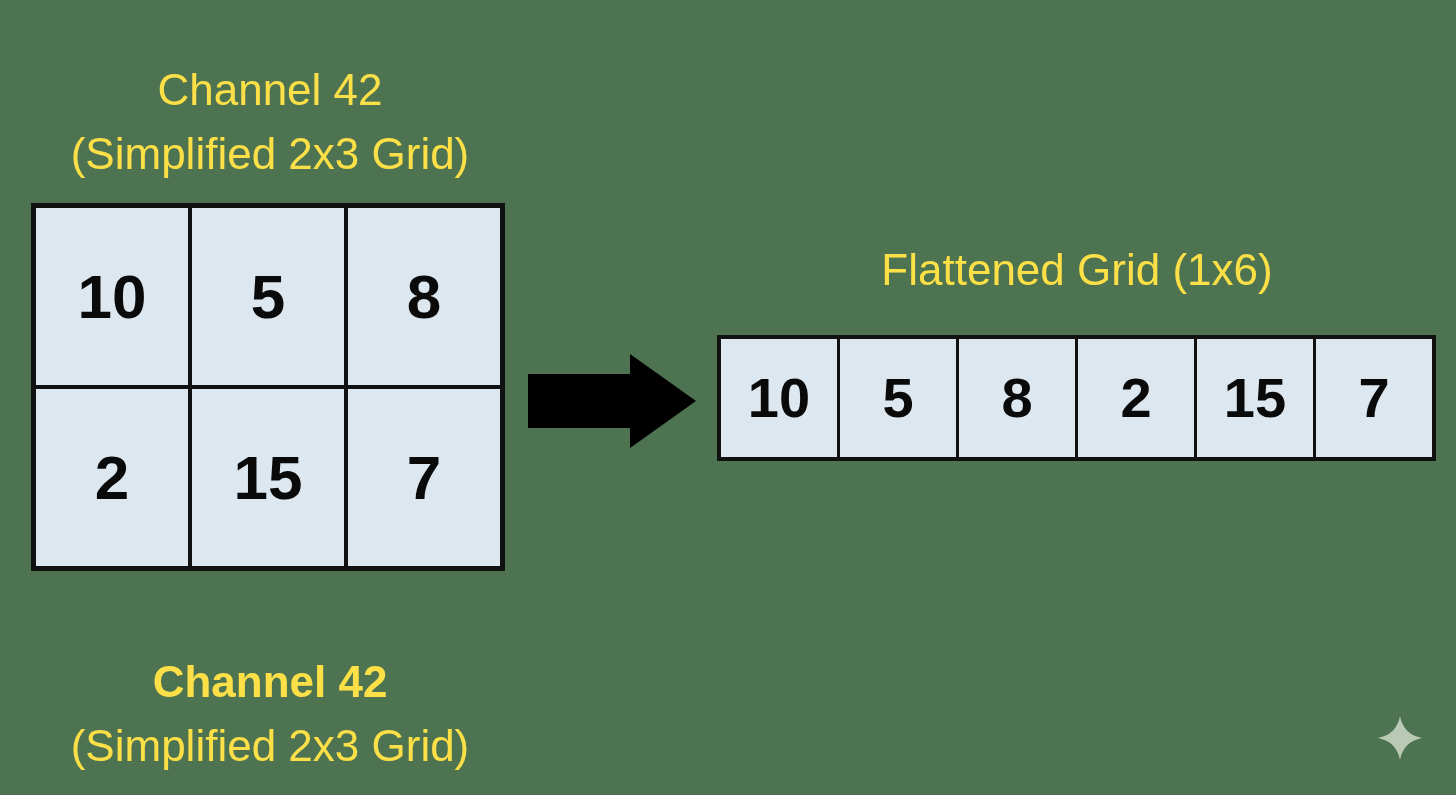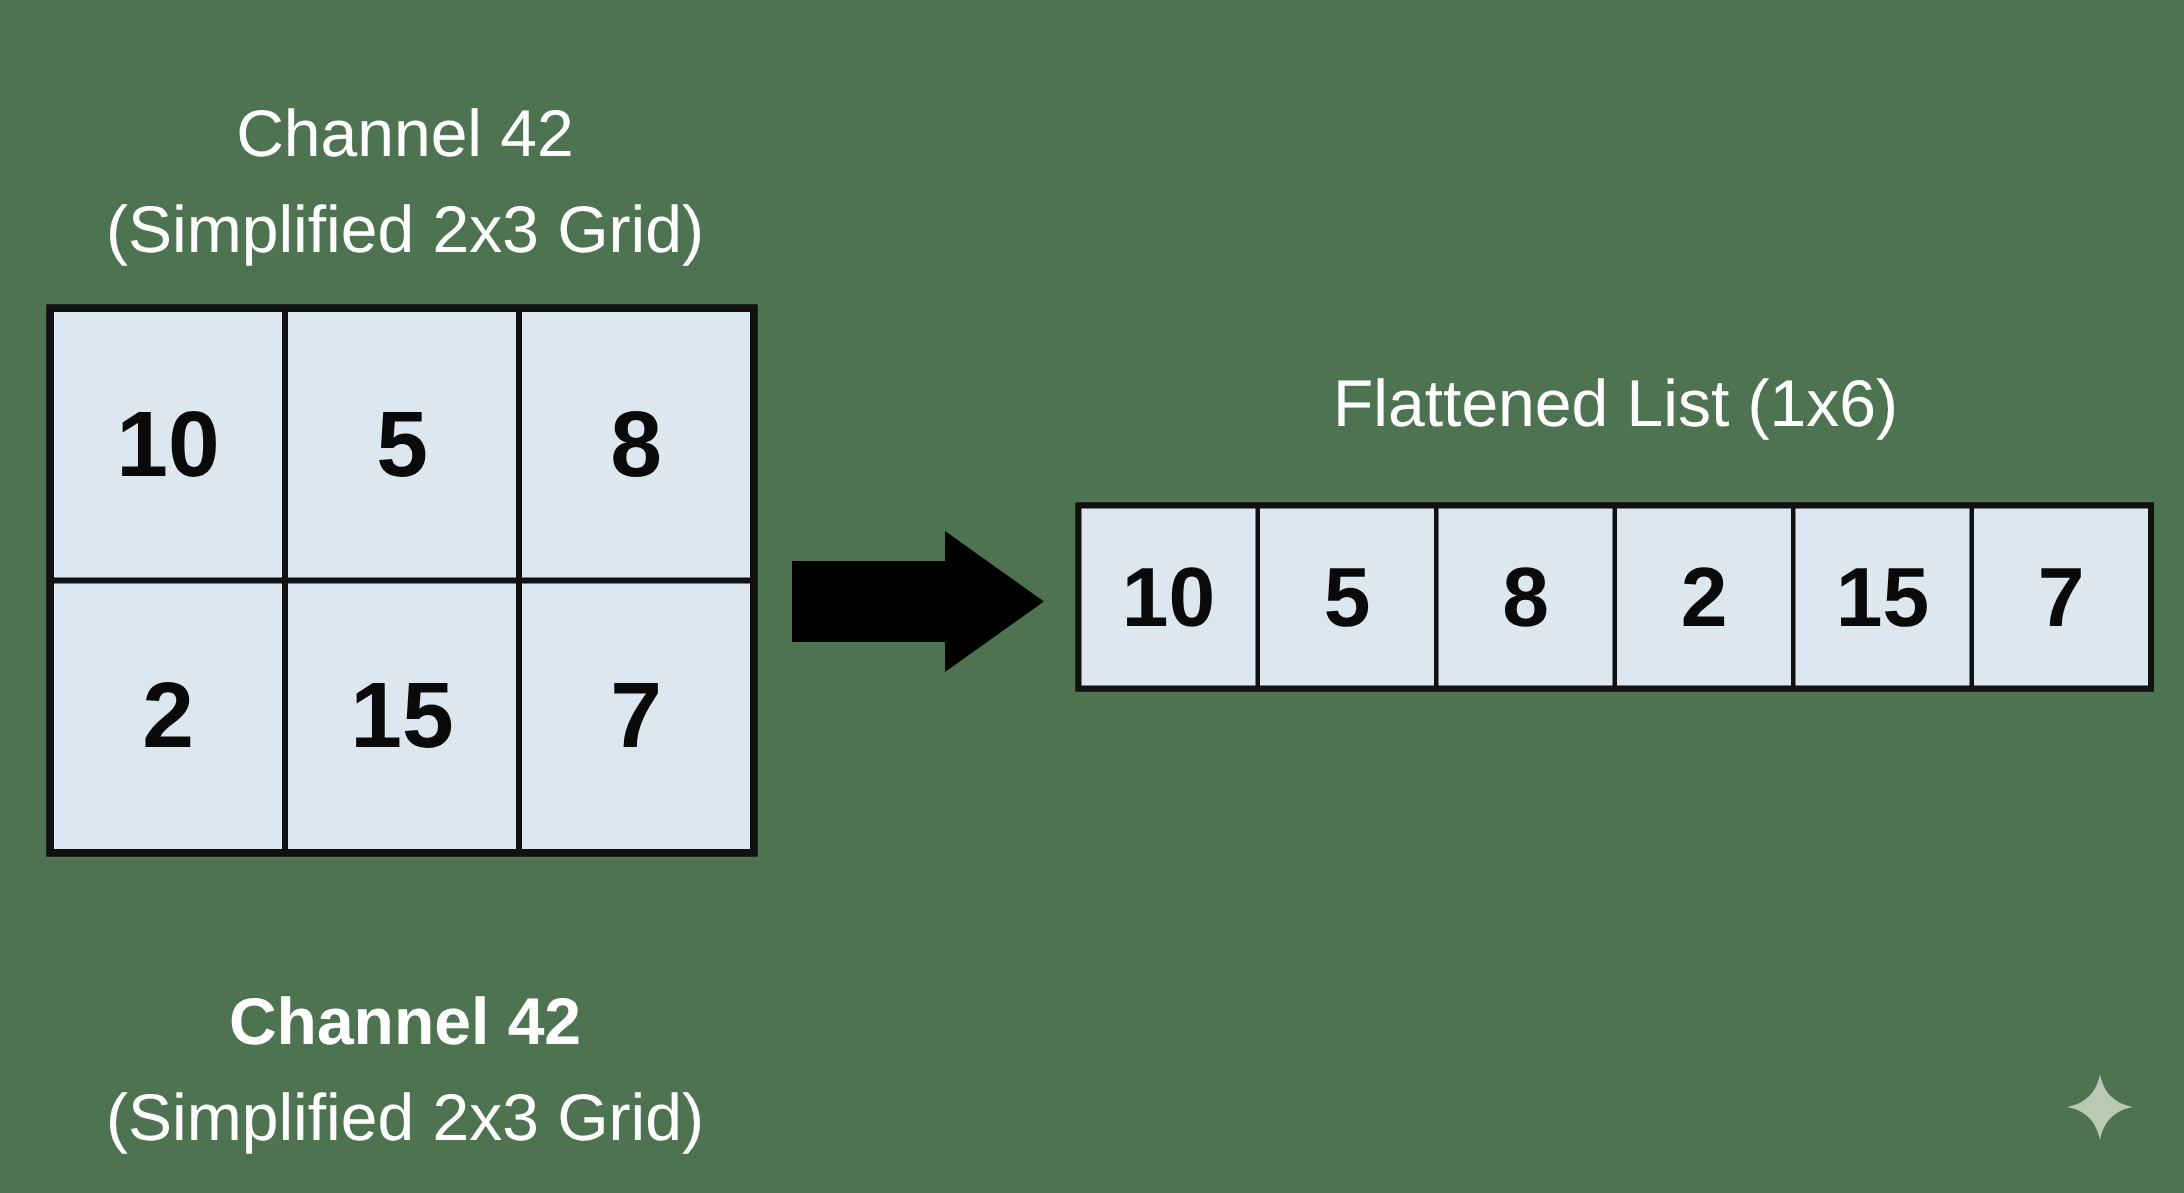--- a/index.html
+++ b/index.html
@@ -17,21 +17,21 @@
   #canvas {
     position: relative;
     width: 1456px;
     height: 795px;
     background: #4d7351;
   }
 
   
   .ttl {
     position: absolute;
-    color: #ffffff;
+    color: #fde047;
     font-family: "Liberation Sans", sans-serif;
     font-weight: 400;
     white-space: nowrap;
     line-height: 1.0;
   }
 
   
   #grid-title {
     left: 0px;
     top: 58px;
@@ -159,21 +159,21 @@
     <div class="cell">8</div>
     <div class="cell">2</div>
     <div class="cell">15</div>
     <div class="cell">7</div>
   </div>
 
   <svg id="arrow" viewBox="0 0 176 98">
     <polygon points="4,22 106,22 106,2 172,49 106,96 106,76 4,76" fill="#000000"></polygon>
   </svg>
 
-  <div class="ttl" id="list-title">Flattened List (1x6)</div>
+  <div class="ttl" id="list-title">Flattened Grid (1x6)</div>
 
   <div id="list">
     <div class="lcell">10</div>
     <div class="lcell">5</div>
     <div class="lcell">8</div>
     <div class="lcell">2</div>
     <div class="lcell">15</div>
     <div class="lcell">7</div>
   </div>
 

